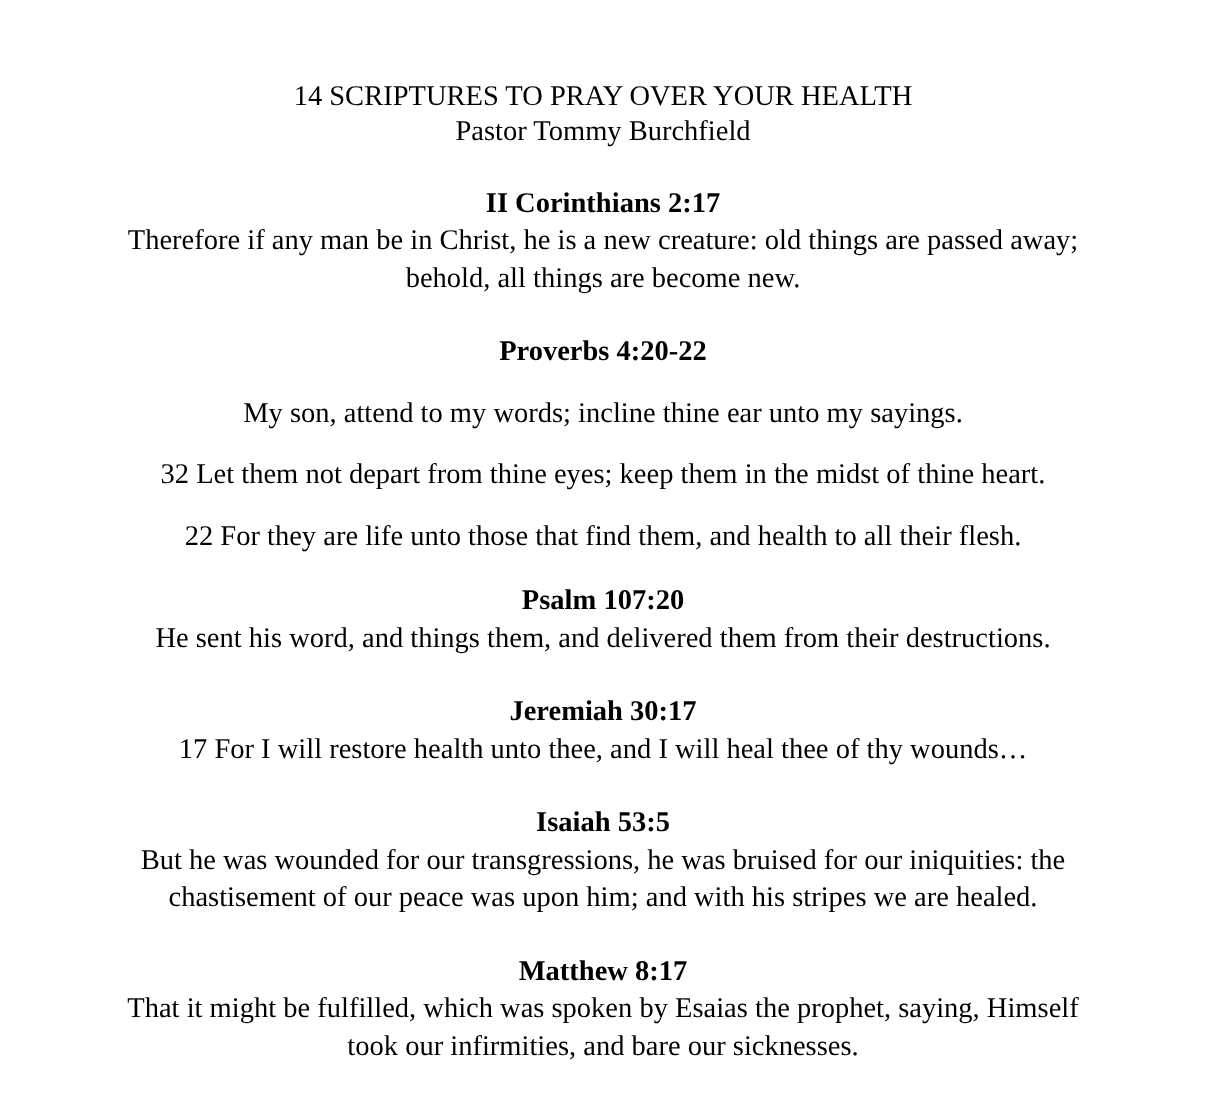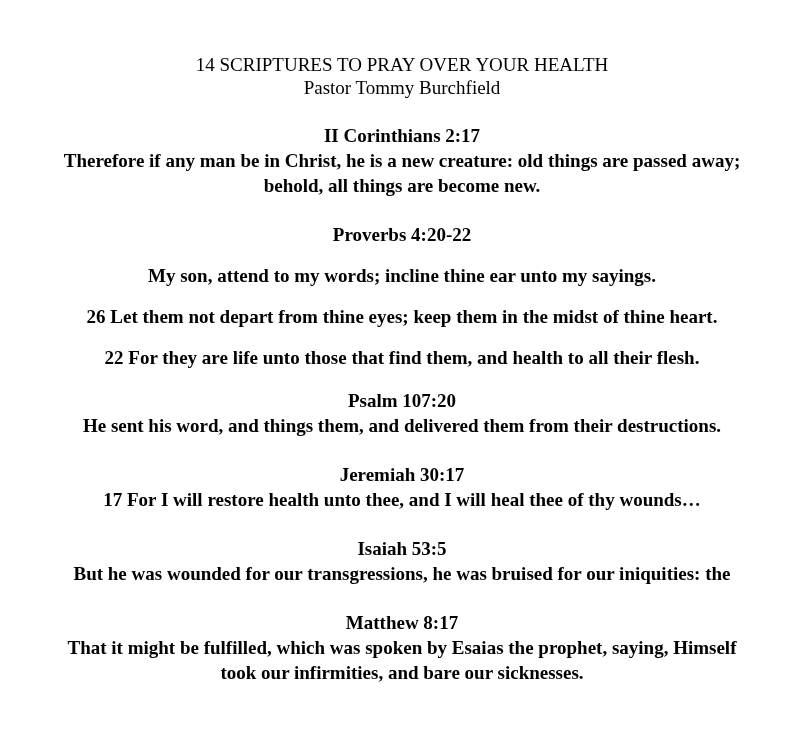--- a/index.html
+++ b/index.html
@@ -38,21 +38,20 @@
     font-size: 19px;
     font-weight: bold;
     line-height: 25px;
     margin: 24px 0 0 0;
   }
   .scripture-section.extra-gap .heading {
     margin-top: 18px;
   }
   .line {
     margin: 0;
-    font-weight: bold;
   }
   .scripture-section.spaced .line {
     margin-top: 16px;
   }
 </style>
 </head>
 <body>
 
 <div class="page">
   <header>
@@ -62,37 +61,38 @@
   <main>
   <section class="scripture-section">
     <h2 class="heading">II Corinthians 2:17</h2>
   <div class="line">Therefore if any man be in Christ, he is a new creature: old things are passed away;</div>
         <div class="line">behold, all things are become new.</div>
       </section>
 
   <section class="scripture-section spaced">
     <h2 class="heading">Proverbs 4:20-22</h2>
   <div class="line">My son, attend to my words; incline thine ear unto my sayings.</div>
-        <div class="line">26 Let them not depart from thine eyes; keep them in the midst of thine heart.</div>
+        <div class="line">32 Let them not depart from thine eyes; keep them in the midst of thine heart.</div>
         <div class="line">22 For they are life unto those that find them, and health to all their flesh.</div>
       </section>
 
   <section class="scripture-section extra-gap">
     <h2 class="heading">Psalm 107:20</h2>
   <div class="line">He sent his word, and things them, and delivered them from their destructions.</div>
       </section>
 
   <section class="scripture-section">
     <h2 class="heading">Jeremiah 30:17</h2>
   <div class="line">17 For I will restore health unto thee, and I will heal thee of thy wounds…</div>
       </section>
 
   <section class="scripture-section">
     <h2 class="heading">Isaiah 53:5</h2>
   <div class="line">But he was wounded for our transgressions, he was bruised for our iniquities: the</div>
+        <div class="line">chastisement of our peace was upon him; and with his stripes we are healed.</div>
       </section>
 
   <section class="scripture-section">
     <h2 class="heading">Matthew 8:17</h2>
   <div class="line">That it might be fulfilled, which was spoken by Esaias the prophet, saying, Himself</div>
         <div class="line">took our infirmities, and bare our sicknesses.</div>
       </section>
 </main>
 </div>
 

